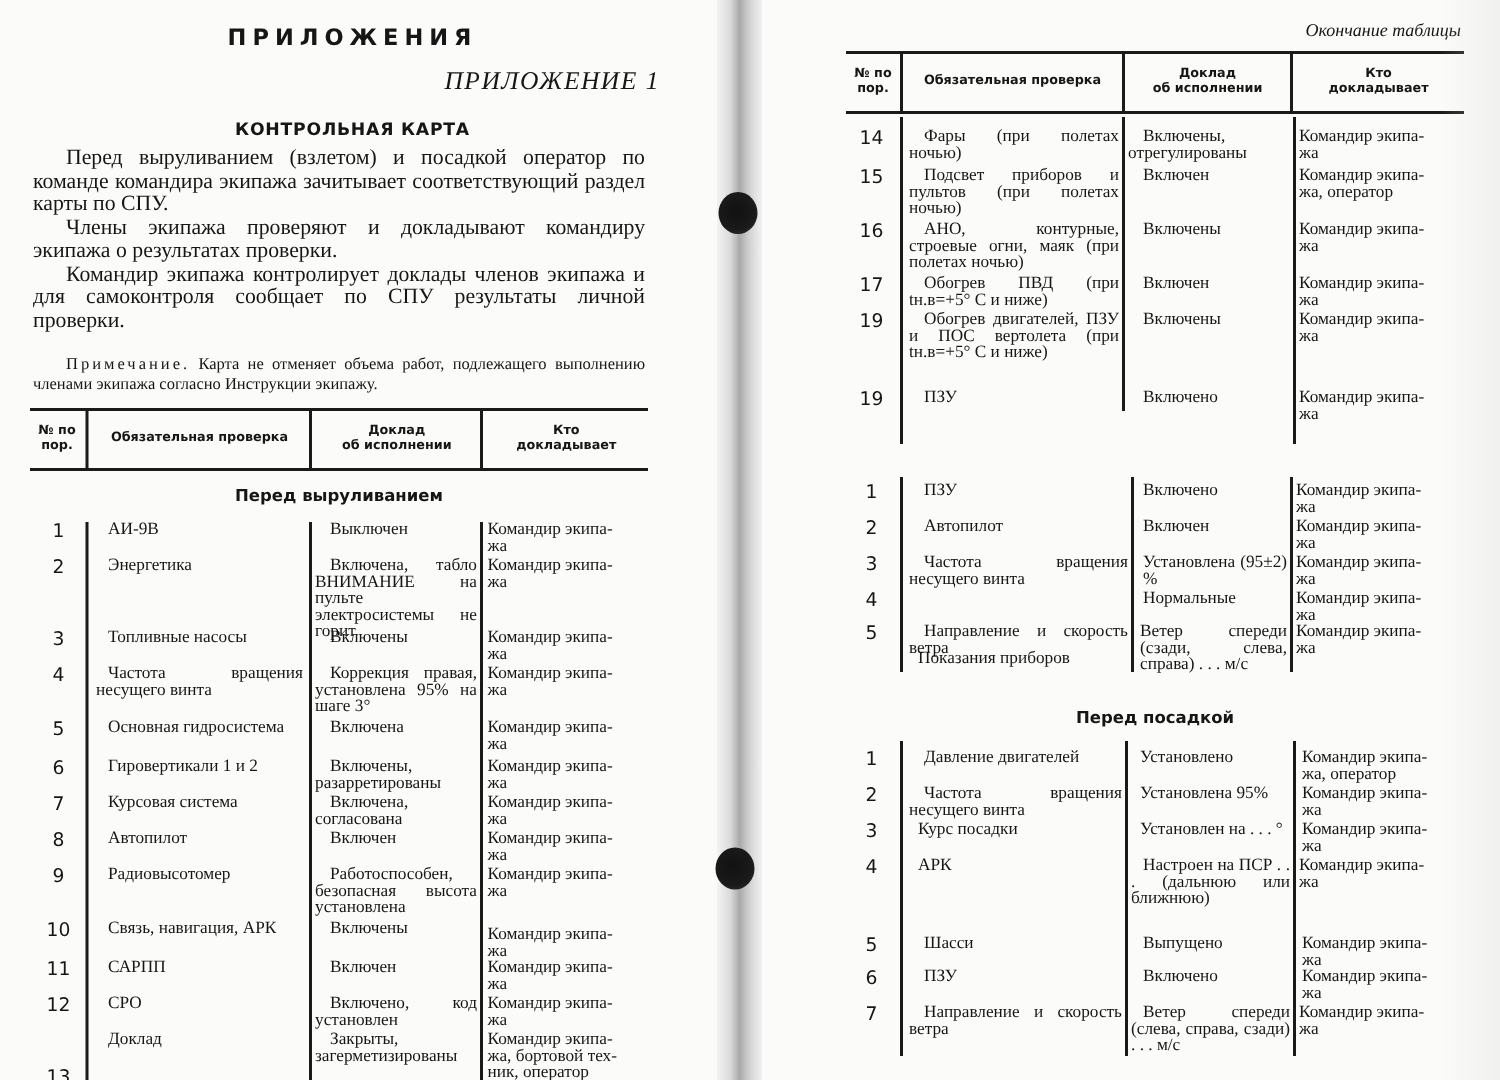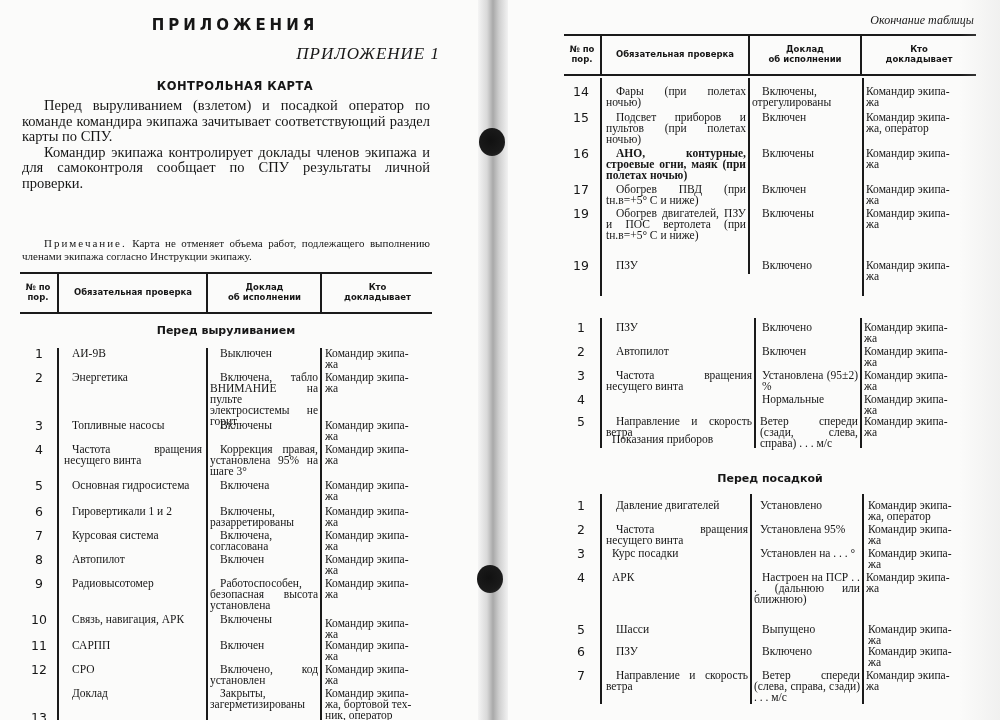--- a/index.html
+++ b/index.html
@@ -72,20 +72,21 @@
 </head>
 <body>
 
 <div class="page page-left">
   <div class="title-main">ПРИЛОЖЕНИЯ</div>
   <div class="title-app">ПРИЛОЖЕНИЕ 1</div>
   <div class="title-card">КОНТРОЛЬНАЯ КАРТА</div>
 
   <div class="intro">
     <p>Перед выруливанием (взлетом) и посадкой оператор по команде командира экипажа зачитывает соответствующий раздел карты по СПУ.</p>
+    <p>Члены экипажа проверяют и докладывают командиру экипажа о результатах проверки.</p>
     <p>Командир экипажа контролирует доклады членов экипажа и для самоконтроля сообщает по СПУ результаты личной проверки.</p>
   </div>
 
   <div class="note"><span class="spaced">Примечание.</span><span> Карта не отменяет объема работ, подлежащего выполнению членами экипажа согласно Инструкции экипажу.</span></div>
 
   <div class="tbl" style="left:20px; top:272px; width:412px; height:448px;">
     <div class="rule" style="top:0;"></div>
     <div class="rule" style="top:40px;"></div>
     <div class="vline" style="left:37px; top:2px; height:38px;"></div>
     <div class="vline" style="left:186px; top:2px; height:38px;"></div>
@@ -235,21 +236,21 @@
     </div>
     <div class="row" style="top:78px;">
       <span class="num" style="left:2px;">15</span>
       <span class="chk" style="left:42px; width:140px; text-indent:10px;">Подсвет приборов и пультов (при полетах ночью)</span>
       <span class="rep" style="left:198px; width:98px;">Включен</span>
       <span class="who cell" style="left:302px; width:112px;">Командир экипа-
 жа, оператор</span>
     </div>
     <div class="row" style="top:114px;">
       <span class="num" style="left:2px;">16</span>
-      <span class="chk" style="left:42px; width:140px; text-indent:10px;font-weight:bold;">АНО, контурные, строевые огни, маяк (при полетах ночью)</span>
+      <span class="chk" style="left:42px; width:140px; text-indent:10px;">АНО, контурные, строевые огни, маяк (при полетах ночью)</span>
       <span class="rep" style="left:198px; width:98px;">Включены</span>
       <span class="who cell" style="left:302px; width:112px;">Командир экипа-
 жа</span>
     </div>
     <div class="row" style="top:150px;">
       <span class="num" style="left:2px;">17</span>
       <span class="chk" style="left:42px; width:140px; text-indent:10px;">Обогрев ПВД (при tн.в=+5° С и ниже)</span>
       <span class="rep" style="left:198px; width:98px;">Включен</span>
       <span class="who cell" style="left:302px; width:112px;">Командир экипа-
 жа</span>

